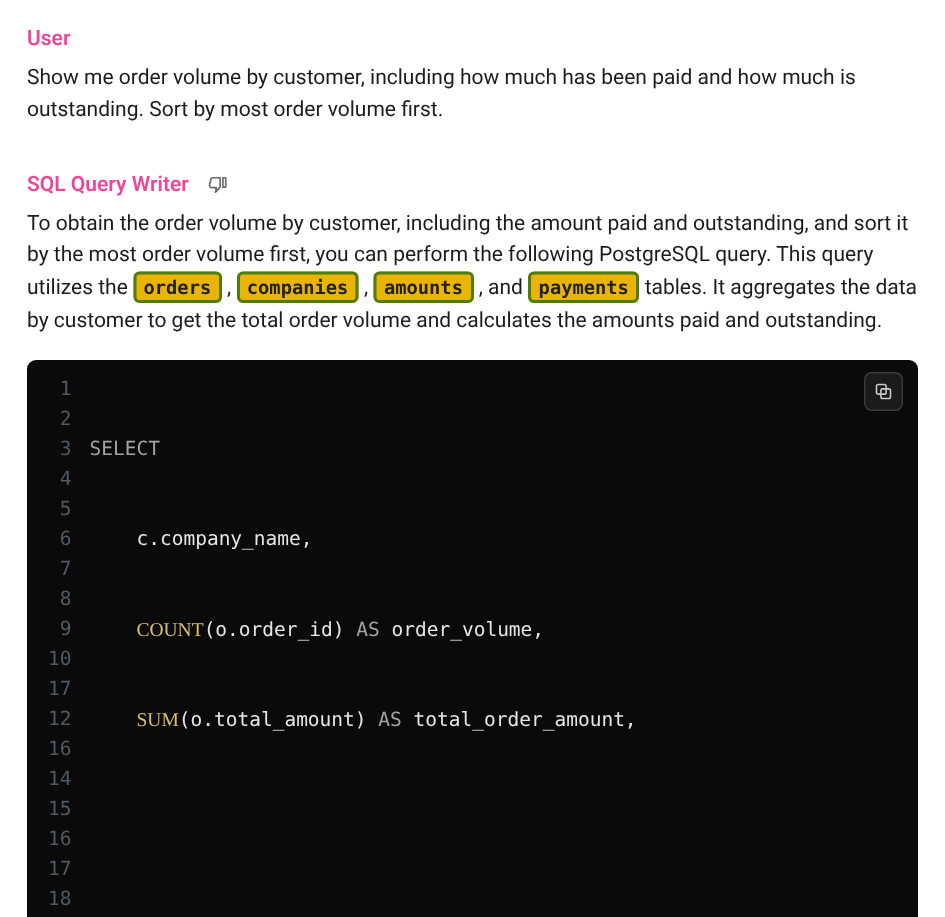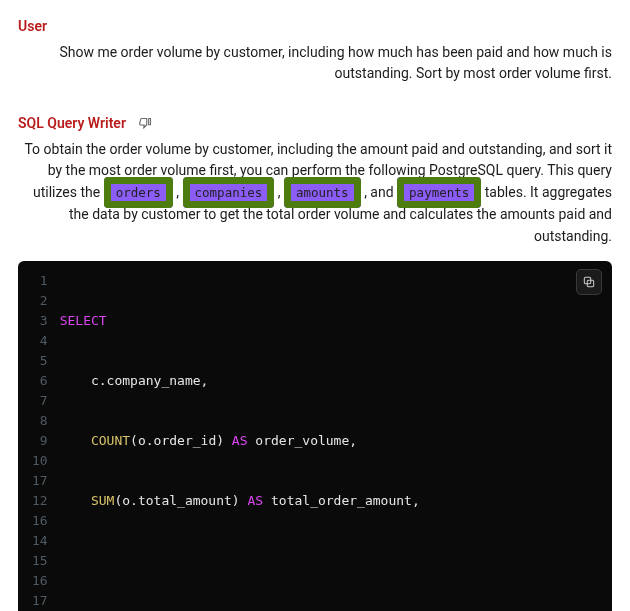--- a/index.html
+++ b/index.html
@@ -9,43 +9,43 @@
     font-family: -apple-system, BlinkMacSystemFont, "Segoe UI", Roboto, Helvetica, Arial, sans-serif;
     font-size: 14px;
     line-height: 1.55;
     color: #1c1c1c;
     background: #ffffff;
     width: 630px;
   }
   .role-label {
     font-weight: 600;
     font-size: 14px;
-    color: #b91c1c;
+    color: #ec4899;
     margin-bottom: 4px;
     display: flex;
     align-items: center;
     gap: 8px;
   }
   .user-msg {
     margin-bottom: 28px;
   }
   .assistant-msg {
   }
   .msg-text {
     color: #1c1c1c;
-    text-align: right;
   }
   .inline-code {
     font-family: ui-monospace, SFMono-Regular, "SF Mono", Menlo, Consolas, monospace;
     font-size: 12.5px;
-    background: #8b5cf6;
-    border: 7px solid #4d7c0f;
+    background: #eab308;
+    border: 2px solid #4d7c0f;
     border-radius: 4px;
     padding: 1px 5px;
     color: #222;
+    font-weight: bold;
   }
   .thumbs-down {
     width: 15px;
     height: 15px;
     color: #6b6b6b;
     cursor: pointer;
     vertical-align: middle;
     margin-left: 4px;
   }
   .code-block-wrap {
@@ -88,22 +88,22 @@
   }
   .gutter div { height: 20px; }
   .code-lines {
     flex: 1 1 auto;
     padding-right: 16px;
     color: #e6e6e6;
     white-space: pre;
     overflow: hidden;
   }
   .code-lines .line { height: 20px; }
-  .kw   { color: #d946ef; margin-top: 28px; }  
-  .fn   { color: #d8c268; }  
+  .kw   { color: #a3a3a3; margin-top: 28px; }  
+  .fn   { color: #d8c268; font-family: Liberation Serif, serif; }  
   .num  { color: #b5cea8; }
 </style>
 </head>
 <body>
 
 <div class="user-msg">
   <div class="role-label">User</div>
   <div class="msg-text">Show me order volume by customer, including how much has been paid and how much is outstanding. Sort by most order volume first.</div>
 </div>
 

